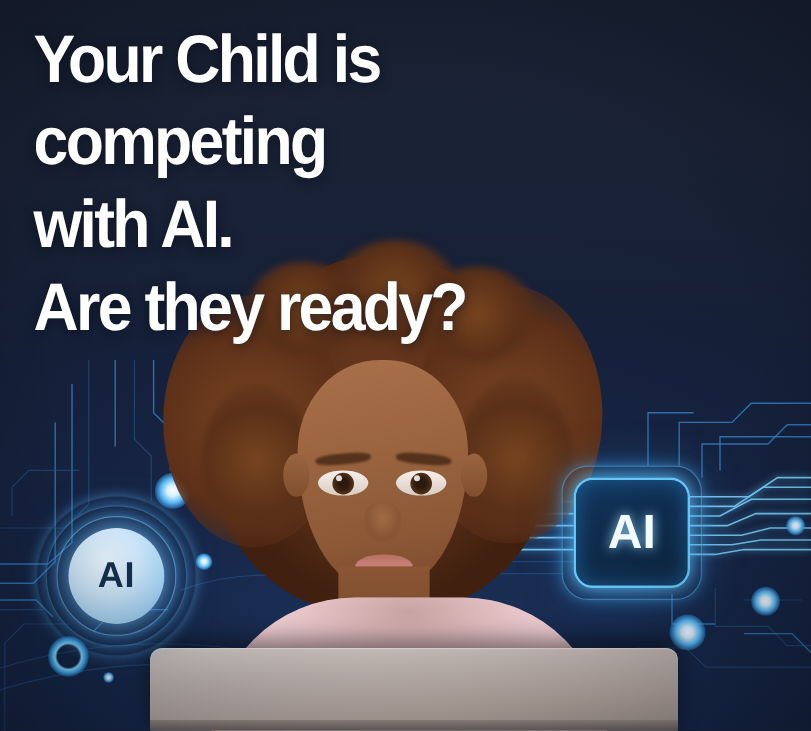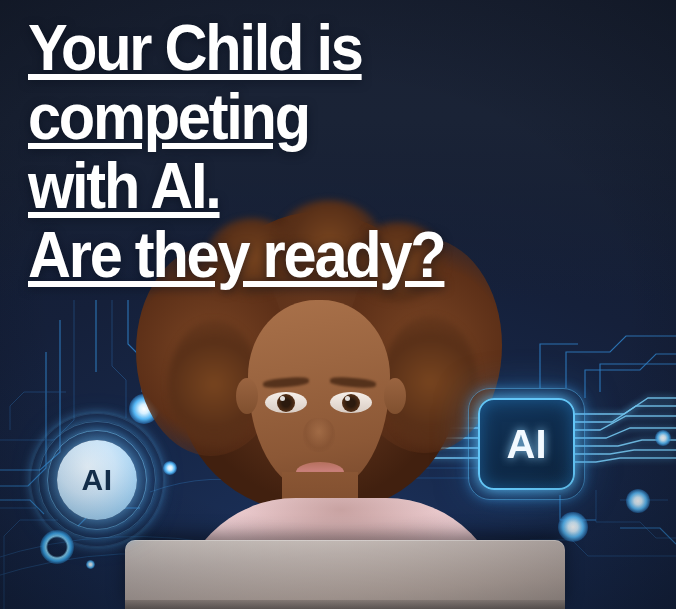--- a/index.html
+++ b/index.html
@@ -144,24 +144,23 @@
   }
   .ai-chip-outline{
     position:absolute;left:468px;top:388px;width:117px;height:112px;border-radius:22px;
     border:1.5px solid rgba(90,180,235,.55);box-shadow:0 0 12px rgba(70,160,230,.45);
   }
 
   
   .headline{
     position:absolute;left:28px;top:14px;width:648px;
     color:#ffffff;font-weight:700;
-    font-size:64px;line-height:69px;letter-spacing:-2.4px;
+    font-size:56px;line-height:69px;letter-spacing:-2.4px;
     text-shadow:0 2px 10px rgba(5,12,25,.55);
     white-space:nowrap;
-    text-decoration:underline;
   }
   .headline .ln{display:block;transform:scaleX(.93);transform-origin:left center;}
 </style>
 </head>
 <body>
 
 <div class="poster">
 
   <div class="bg-base"></div>
   <div class="bg-topdark"></div>

